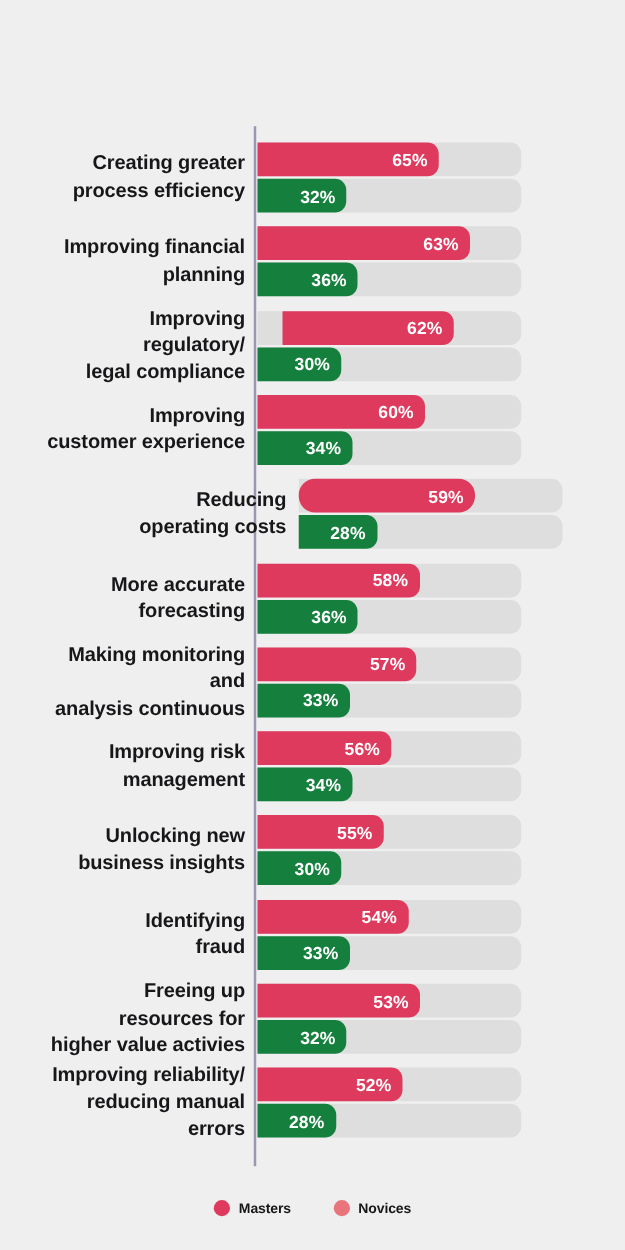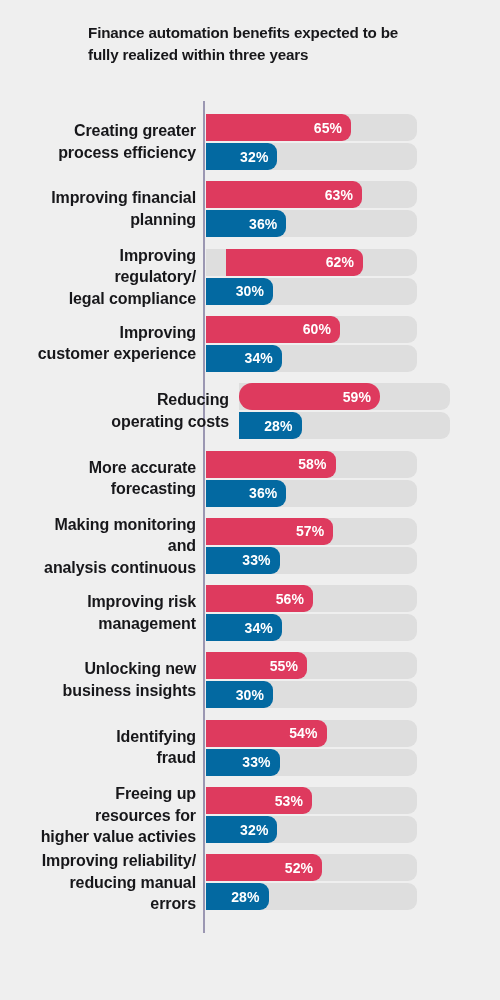--- a/index.html
+++ b/index.html
@@ -94,21 +94,21 @@
 
   .bar-fill {
     position: absolute;
     left: 0;
     top: 0;
     height: 27px;
     border-radius: 0 9px 9px 0;
     box-sizing: border-box;
   }
   .bar-fill.master { background: #de3a5e; }
-  .bar-fill.novice { background: #0369a1; }
+  .bar-fill.novice { background: #15803d; }
 
   .bar-value {
     position: absolute;
     right: 9px;
     top: 50%;
     transform: translateY(-50%);
     font-size: 14px;
     font-weight: bold;
     color: #ffffff;
     letter-spacing: 0.1px;
@@ -144,21 +144,20 @@
     font-weight: bold;
     color: #17171a;
     letter-spacing: -0.1px;
   }
 </style>
 </head>
 <body>
 
 <div id="chart-root">
 
-  <div id="chart-title">Finance automation benefits expected to be fully realized within three years</div>
 
   <div id="plot-area">
     <div id="y-axis-line"></div>
     <div id="groups-container">
         <div class="bar-group" style="top: 114px;">
           <div class="group-label"><span>Creating greater</span><br><span>process efficiency</span></div>
           <div class="bar-row row-master">
             <div class="bar-track"></div>
             <div class="bar-fill master" style="width: 145.132px;">
               <span class="bar-value">65%</span>
@@ -168,21 +167,21 @@
             <div class="bar-track"></div>
             <div class="bar-fill novice" style="width: 71.4497px;">
               <span class="bar-value">32%</span>
             </div>
           </div>
         </div>
         <div class="bar-group" style="top: 181.3px; text-decoration: underline;">
           <div class="group-label"><span>Improving financial</span><br><span>planning</span></div>
           <div class="bar-row row-master">
             <div class="bar-track"></div>
-            <div class="bar-fill master" style="width: 156px;">
+            <div class="bar-fill master" style="width: 170px;">
               <span class="bar-value">63%</span>
             </div>
           </div>
           <div class="bar-row row-novice">
             <div class="bar-track"></div>
             <div class="bar-fill novice" style="width: 80.381px;">
               <span class="bar-value">36%</span>
             </div>
           </div>
         </div>
@@ -303,21 +302,21 @@
             <div class="bar-track"></div>
             <div class="bar-fill novice" style="width: 73.6825px;">
               <span class="bar-value">33%</span>
             </div>
           </div>
         </div>
         <div class="bar-group" style="top: 787px;">
           <div class="group-label"><span>Freeing up resources for</span><br><span>higher value activies</span></div>
           <div class="bar-row row-master">
             <div class="bar-track"></div>
-            <div class="bar-fill master" style="width: 106px;">
+            <div class="bar-fill master" style="width: 130px;">
               <span class="bar-value">53%</span>
             </div>
           </div>
           <div class="bar-row row-novice">
             <div class="bar-track"></div>
             <div class="bar-fill novice" style="width: 71.4497px;">
               <span class="bar-value">32%</span>
             </div>
           </div>
         </div>
@@ -332,14 +331,24 @@
           <div class="bar-row row-novice">
             <div class="bar-track"></div>
             <div class="bar-fill novice" style="width: 62.5185px;">
               <span class="bar-value">28%</span>
             </div>
           </div>
         </div>
       </div>
   </div>
 
+  <div id="legend">
+      <div class="legend-item">
+        <span class="legend-swatch master" style="background: rgb(222, 58, 94);"></span>
+        <span class="legend-label">Masters</span>
+      </div>
+      <div class="legend-item">
+        <span class="legend-swatch novice" style="background: rgb(232, 117, 124);"></span>
+        <span class="legend-label">Novices</span>
+      </div>
+    </div>
 
 </div>
 
 </body></html>

